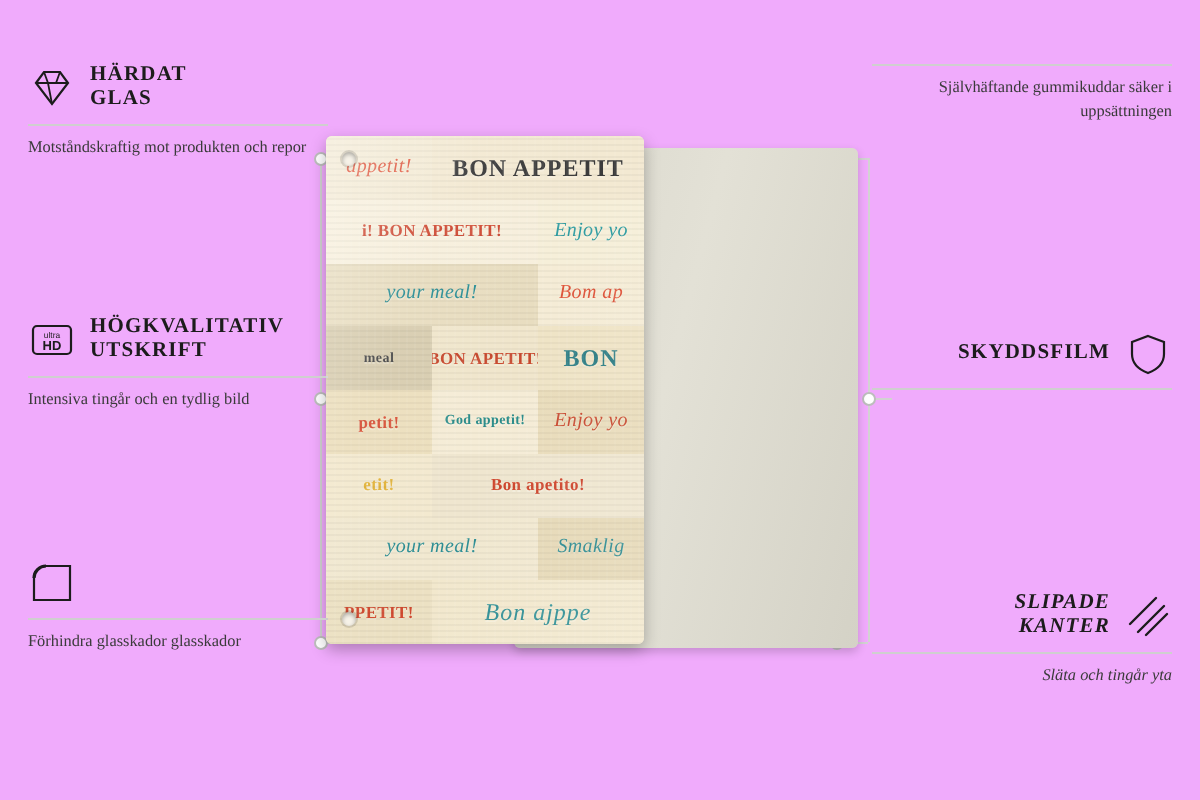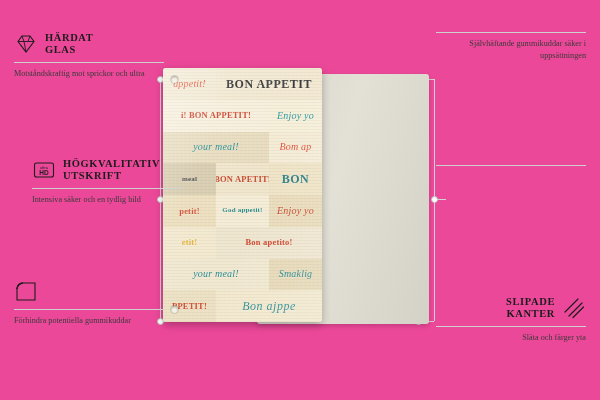--- a/index.html
+++ b/index.html
@@ -10,21 +10,21 @@
     width: 600px;
     height: 400px;
     background: #ffffff;
     font-family: "Liberation Serif", serif;
     overflow: hidden;
   }
   .stage {
     position: relative;
     width: 600px;
     height: 400px;
-    background: #ec4899;
+    background: #f0abfc;
   }
 
   
   .feature {
     position: absolute;
     width: 150px;
   }
   .feature .feat-head {
     display: flex;
     align-items: center;
@@ -281,66 +281,74 @@
     <div class="feat-head">
       <span class="ico">
         <svg viewBox="0 0 24 24" width="24" height="24">
             <path d="M4 9.5 L8 4 H16 L20 9.5 L12 20 Z" fill="none" stroke="#1c1c1c" stroke-width="1.1"></path>
             <path d="M4 9.5 H20 M8 4 L10 9.5 L12 20 M16 4 L14 9.5" fill="none" stroke="#1c1c1c" stroke-width="0.9"></path>
           </svg>
       </span>
       <div class="feat-title"><span>HÄRDAT</span><br><span>GLAS</span></div>
     </div>
     <div class="feat-rule"></div>
-    <div class="feat-desc">Motståndskraftig mot sprickor och ultra</div>
-  </div>
-
-  <div class="feature left" style="left:32px; top:158px;">
+    <div class="feat-desc">Motståndskraftig mot produkten och repor</div>
+  </div>
+
+  <div class="feature left" style="left:14px; top:158px;">
     <div class="feat-head">
       <span class="ico">
         <svg viewBox="0 0 24 24" width="24" height="24">
             <rect x="2.5" y="5" width="19" height="14" rx="2" fill="none" stroke="#1c1c1c" stroke-width="1.1"></rect>
             <text x="12" y="11" font-family="Liberation Sans, sans-serif" font-size="4.2" text-anchor="middle" fill="#1c1c1c">ultra</text>
             <text x="12" y="17" font-family="Liberation Sans, sans-serif" font-size="6.5" font-weight="bold" text-anchor="middle" fill="#1c1c1c">HD</text>
           </svg>
       </span>
       <div class="feat-title"><span>HÖGKVALITATIV</span><br><span>UTSKRIFT</span></div>
     </div>
     <div class="feat-rule"></div>
-    <div class="feat-desc">Intensiva säker och en tydlig bild</div>
+    <div class="feat-desc">Intensiva tingår och en tydlig bild</div>
   </div>
 
   <div class="feature left" style="left:14px; top:280px;">
     <div class="feat-head">
       <span class="ico">
         <svg viewBox="0 0 24 24" width="24" height="24">
             <path d="M3 20 V9 A6 6 0 0 1 9 3 H21 V20 Z" fill="none" stroke="#1c1c1c" stroke-width="1.1"></path>
             <path d="M3 9 A6 6 0 0 1 9 3" fill="none" stroke="#1c1c1c" stroke-width="1.6"></path>
           </svg>
       </span>
     </div>
     <div class="feat-rule"></div>
-    <div class="feat-desc">Förhindra potentiella gummikuddar</div>
+    <div class="feat-desc">Förhindra glasskador glasskador</div>
   </div>
 
   <div class="feature right" style="left:436px; top:32px;">
     <div class="feat-rule"></div>
     <div class="feat-desc">Självhäftande gummikuddar säker i uppsättningen</div>
   </div>
 
   <div class="feature right" style="left:436px; top:165px;">
-    <div class="feat-rule"></div>
-  </div>
-
-  <div class="feature right" style="left:436px; top:296px;">
+    <div class="feat-head">
+      <span class="ico">
+        <svg viewBox="0 0 24 24" width="24" height="24">
+            <path d="M12 3 L20 6 V12 C20 17 16 20 12 21.5 C8 20 4 17 4 12 V6 Z" fill="none" stroke="#1c1c1c" stroke-width="1.1"></path>
+          </svg>
+      </span>
+      <div class="feat-title"><span>SKYDDSFILM</span></div>
+    </div>
+    <div class="feat-rule"></div>
+  </div>
+
+  <div class="feature right" style="left:436px; top:296px;font-style:italic;">
     <div class="feat-head">
       <span class="ico">
         <svg viewBox="0 0 24 24" width="24" height="24">
             <path d="M3 16 L16 3 M7 20 L20 7 M11 21.5 L21.5 11" fill="none" stroke="#1c1c1c" stroke-width="1.2" stroke-linecap="round"></path>
           </svg>
       </span>
       <div class="feat-title"><span>SLIPADE</span><br><span>KANTER</span></div>
     </div>
     <div class="feat-rule"></div>
-    <div class="feat-desc">Släta och färger yta</div>
+    <div class="feat-desc">Släta och tingår yta</div>
   </div>
 
 </div>
 
 </body></html>

